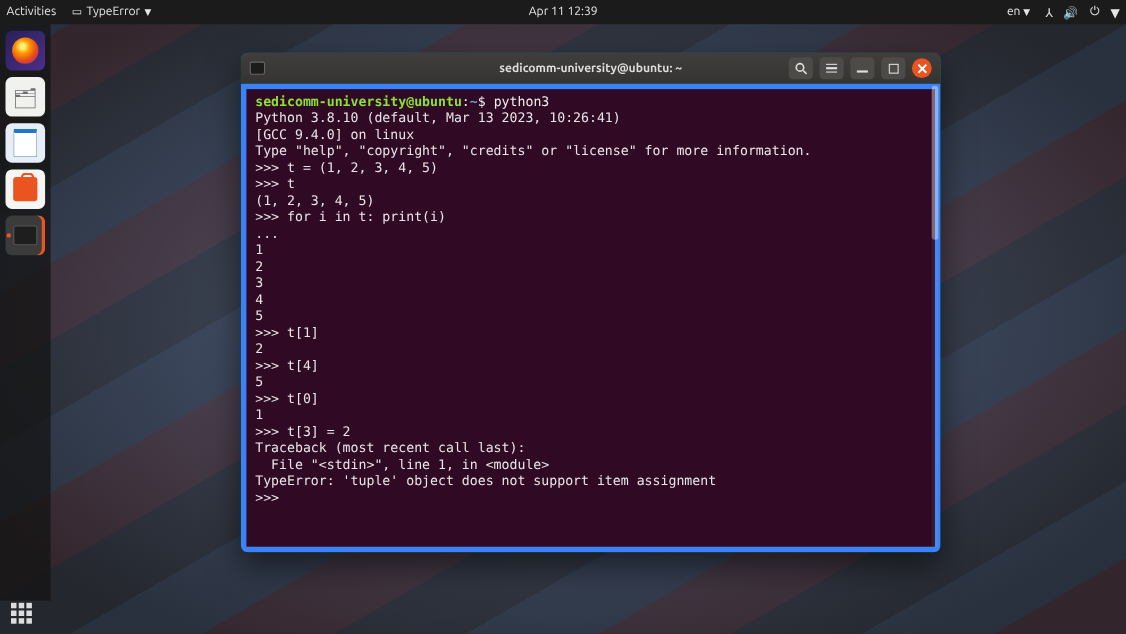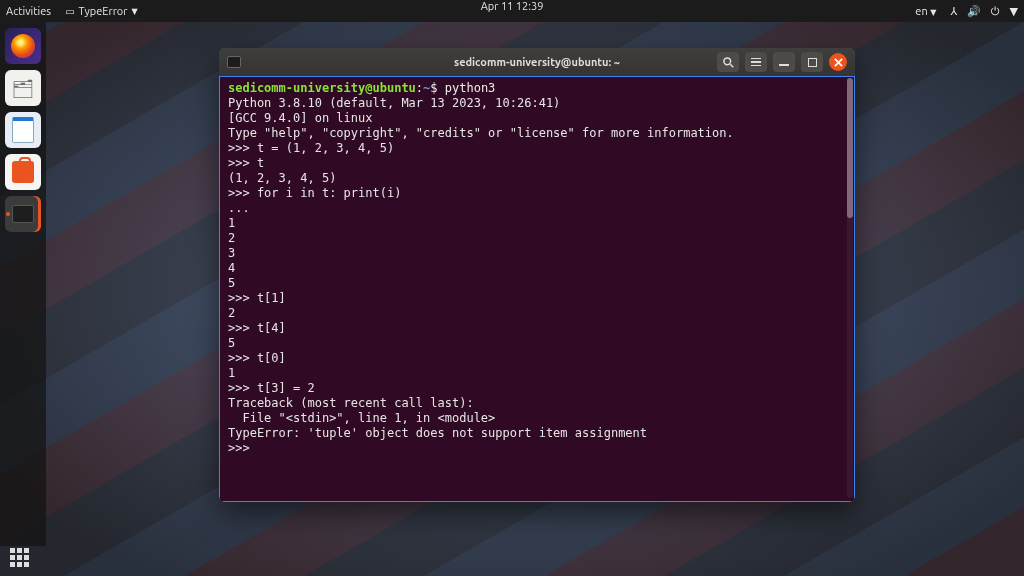--- a/index.html
+++ b/index.html
@@ -11,21 +11,21 @@
       repeating-linear-gradient(-30deg,
         rgba(145,40,50,0.15) 0 60px,
         rgba(58,80,115,0.25) 60px 120px,
         rgba(40,45,55,0.25) 120px 180px),
       radial-gradient(ellipse at center, #6a7a95 0%, #3c4353 45%, #23252b 85%);
   }
   
   .topbar {
     position: absolute; left:0; top:0; width:1024px; height:22px;
     background: #1b1b1b; color:#e6e6e6; font-size:11px;
-    display:flex; justify-content:space-between;
+    display:flex; align-items:center; justify-content:space-between;
     padding:0 6px;
   }
   .topbar .left, .topbar .right { display:flex; align-items:center; gap:14px; }
   .topbar .center { position:absolute; left:50%; transform:translateX(-50%); }
   .app-menu { display:flex; align-items:center; gap:4px; }
   .app-menu .laptop-glyph { font-size:10px; }
   .tri-down { font-size:8px; }
   .sys-icons { display:flex; gap:10px; align-items:center; }
   .sys-icons span { font-size:11px; }
   
@@ -77,21 +77,21 @@
   .ctl.search svg, .ctl.menu svg { width:12px; height:12px; fill:none; stroke:#ddd; stroke-width:2;}
   .ctl.menu .bars { display:flex; flex-direction:column; gap:2px;}
   .ctl.menu .bars span { width:10px; height:1.5px; background:#ddd;}
   .ctl.min span { width:10px; height:2px; background:#ddd; margin-top:6px;}
   .ctl.max span { width:9px; height:9px; border:1.5px solid #ddd;}
   .ctl.close { background:#e95420; border-radius:50%; width:18px; height:18px;}
   .ctl.close svg { width:9px; height:9px; stroke:#fff; stroke-width:2;}
   .termbody {
     flex:1; background:#300a24; color:#e6e6e6; font-family:"DejaVu Sans Mono", Menlo, Consolas, monospace;
     font-size:12px; line-height:15px; padding:4px 4px 8px 8px; white-space:pre; overflow:hidden;
-    border:1px solid #3b82f6;
+    border:5px solid #3b82f6;
   }
   .green { color:#8ae234; font-weight:bold;}
   .blue  { color:#729fcf; font-weight:bold;}
   .white { color:#eeeeec;}
   .scrollbar { position:absolute; right:2px; top:30px; bottom:4px; width:6px; background:rgba(255,255,255,0.06); border-radius:3px;}
   .scrollbar .thumb { position:absolute; left:0; top:0; width:6px; height:140px; background:rgba(255,255,255,0.35); border-radius:3px;}
 </style>
 </head>
 <body>
 

